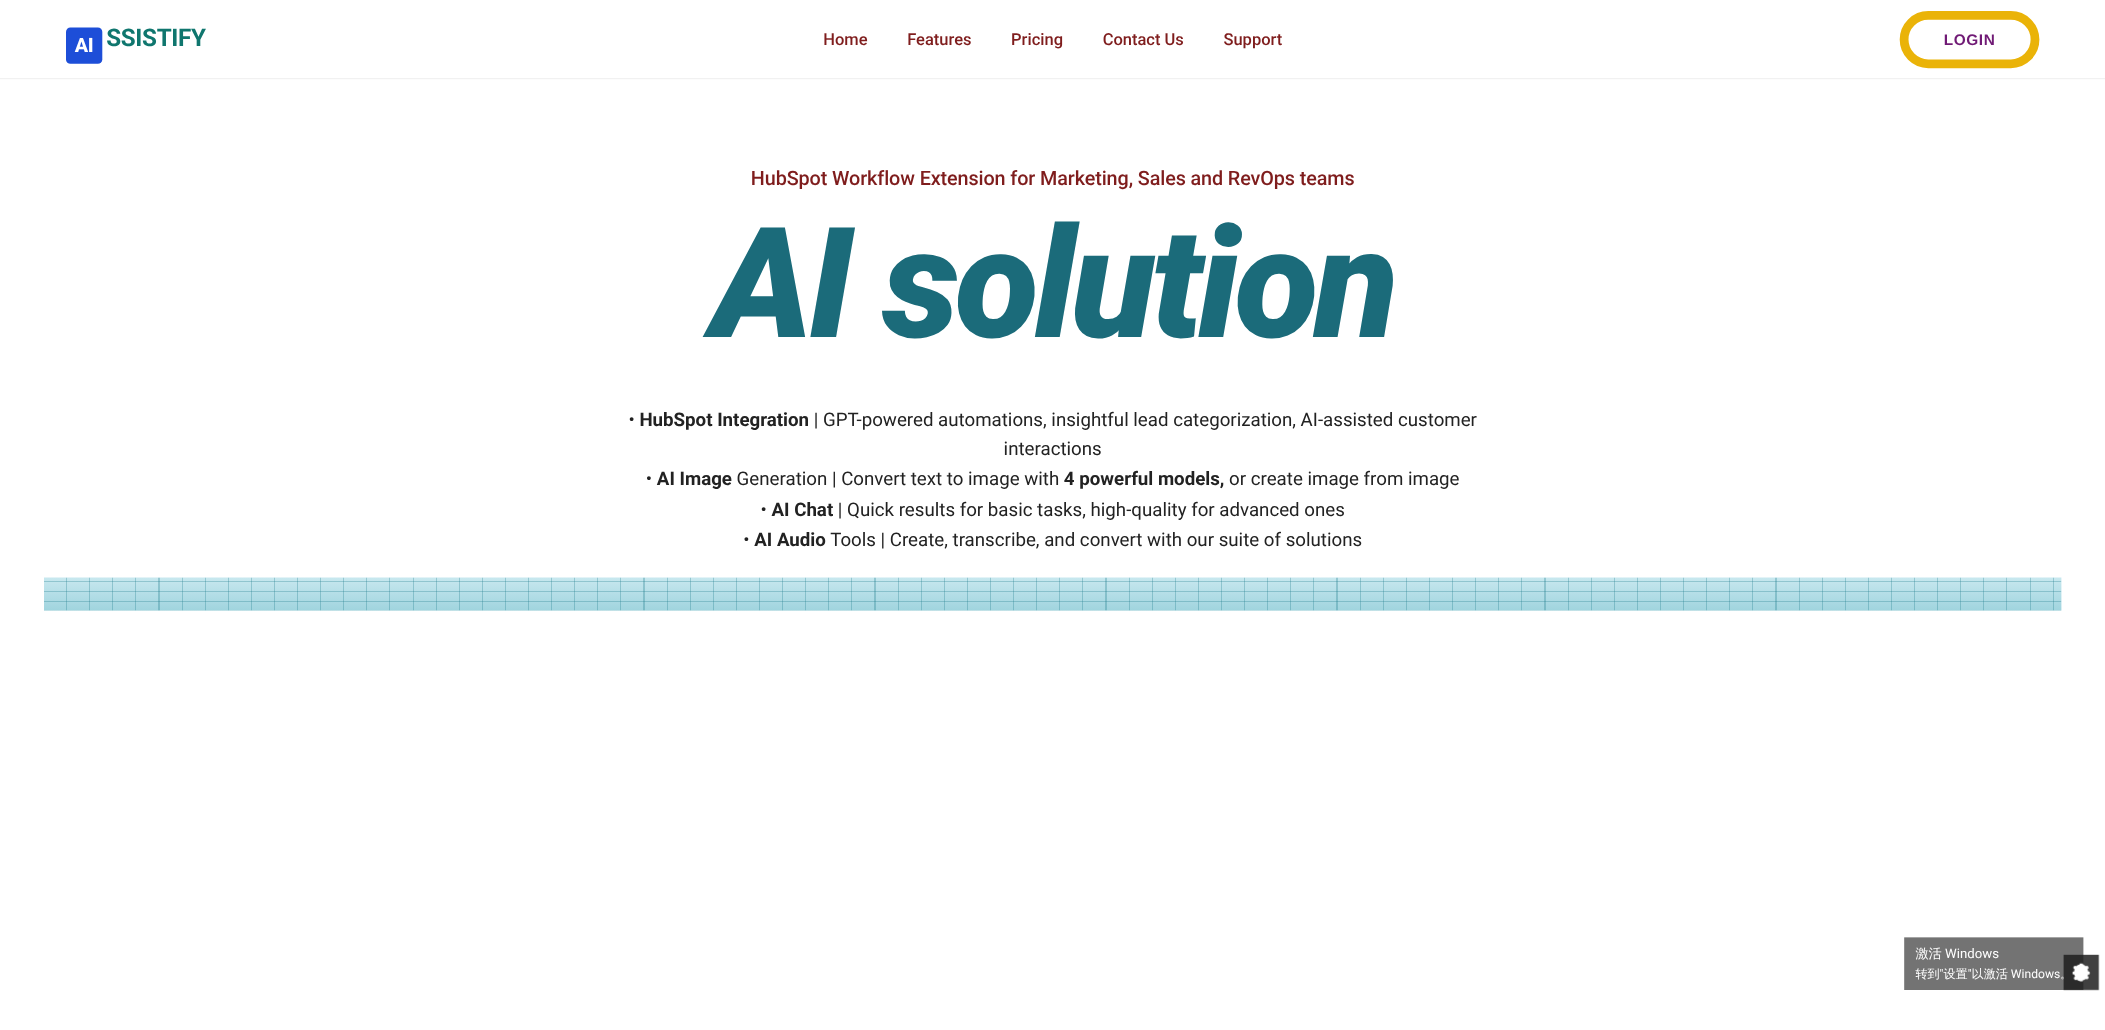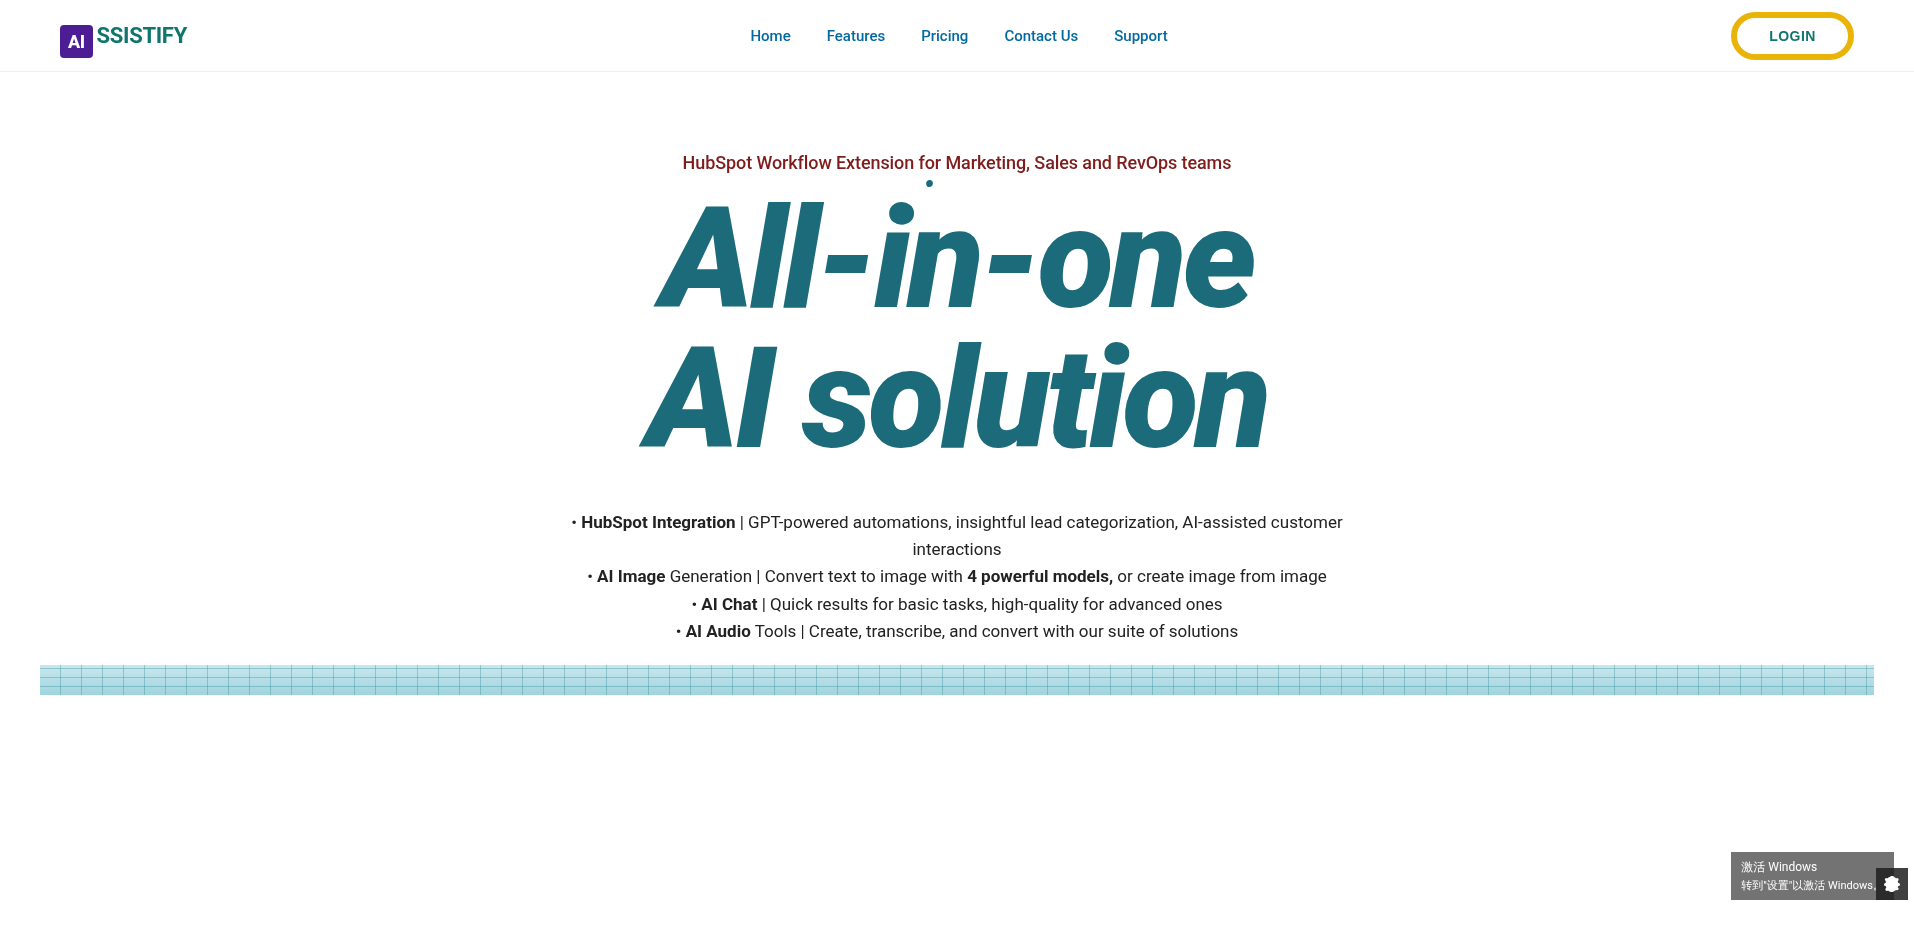--- a/index.html
+++ b/index.html
@@ -30,21 +30,21 @@
     }
 
     .logo-container {
       display: flex;
       align-items: center;
       gap: 4px;
       text-decoration: none;
     }
 
     .logo-box {
-      background-color: #4c1d95;
+      background-color: #1d4ed8;
       color: #fff;
       font-weight: 800;
       font-size: 18px;
       padding: 6px 8px;
       border-radius: 4px;
       letter-spacing: -0.5px;
       margin-top: 12px;
     }
 
     .logo-text {
@@ -56,31 +56,31 @@
 
     .nav-links {
       display: flex;
       align-items: center;
       gap: 36px;
       list-style: none;
     }
 
     .nav-links a {
       text-decoration: none;
-      color: #0369a1;
+      color: #7f1d1d;
       font-size: 15px;
       font-weight: 500;
       transition: color 0.2s;
       text-align: right;
     }
 
     .login-btn {
-      border: 6px solid #eab308;
+      border: 8px solid #eab308;
       background: transparent;
-      color: #0f766e;
+      color: #701a75;
       font-size: 14px;
       font-weight: 600;
       padding: 10px 32px;
       border-radius: 50px;
       cursor: pointer;
       letter-spacing: 0.5px;
       transition: background 0.2s, color 0.2s;
     }
 
     
@@ -240,23 +240,20 @@
     </li>
   </ul>
 
   <button class="login-btn">LOGIN</button>
 </nav>
 
 <section class="hero">
   <p class="hero-subtitle">HubSpot Workflow Extension for Marketing, Sales and RevOps teams</p>
 
   <div>
-    <div class="hero-title-line1">
-      All‑<span class="title-dot">in</span>‑one
-    </div>
     <div class="hero-title-line2">AI solution</div>
   </div>
 
   <div class="hero-features">
     <p class="feature-line">
       <span>• </span><strong>HubSpot Integration</strong><span> | </span><span>GPT-powered automations, insightful lead categorization, AI-assisted customer interactions</span>
     </p>
 
 
     <p class="feature-line">

